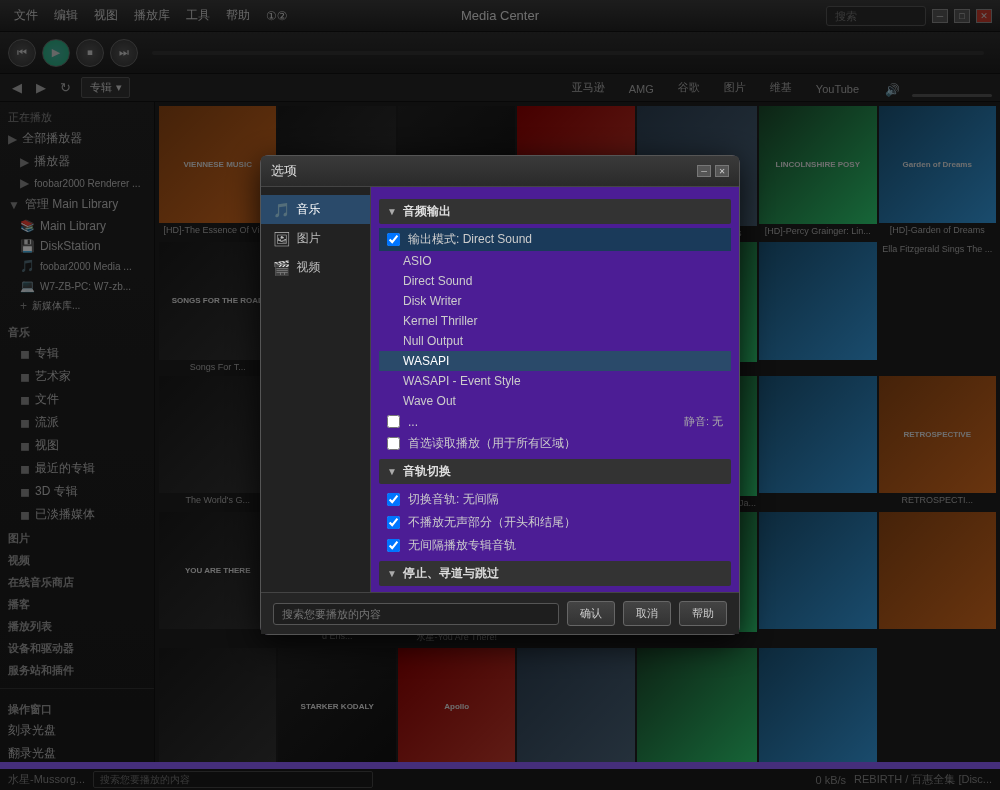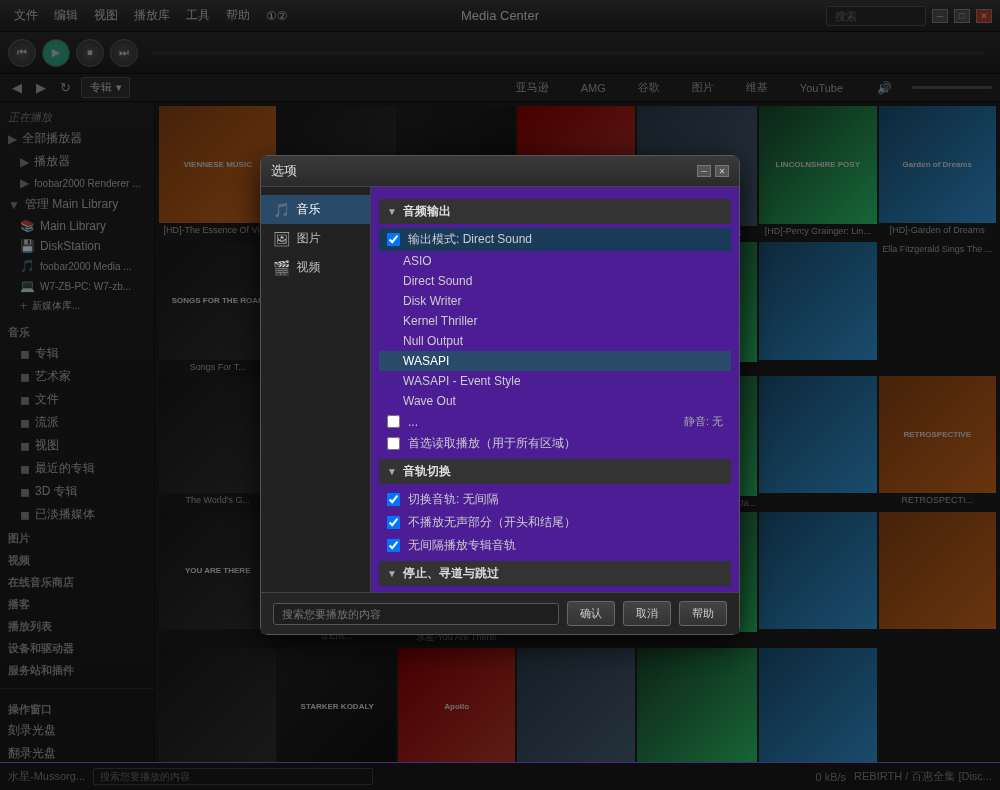--- a/index.html
+++ b/index.html
@@ -125,22 +125,22 @@
     }
     .nav-service {
       color: #aaa;
       font-size: 11px;
       padding: 2px 6px;
       cursor: pointer;
     }
     #nav-bar-right {
       margin-left: auto;
       display: flex;
-      align-items: center;
-      gap: 20px;
+      align-items: flex-end;
+      gap: 12px;
     }
     .vol-slider {
       width: 80px; height: 3px;
       background: #555;
       border-radius: 2px;
     }
 
     
     #main {
       display: flex;
@@ -156,21 +156,20 @@
       flex-shrink: 0;
     }
     .sidebar-section {
       padding: 4px 0;
     }
     .sidebar-section-title {
       color: #888;
       font-size: 11px;
       padding: 4px 8px 2px 8px;
       text-transform: uppercase;
-      font-style: italic;
     }
     .sidebar-item {
       display: flex;
       align-items: center;
       padding: 3px 8px;
       cursor: pointer;
       color: #bbb;
       font-size: 12px;
       gap: 5px;
     }
@@ -354,21 +353,21 @@
       font-size: 11px;
     }
 
     
     #statusbar {
       position: absolute;
       bottom: 0;
       left: 0; right: 0;
       height: 28px;
       background: #1a1a1a;
-      border-top: 1px solid #8b5cf6;
+      border-top: 7px solid #8b5cf6;
       display: flex;
       align-items: center;
       padding: 0 8px;
       font-size: 11px;
       color: #888;
     }
 
     
     .thumb-viennese { background: linear-gradient(135deg, #8B4513, #D2691E); }
     .thumb-ray { background: linear-gradient(135deg, #1a1a1a, #333); }

